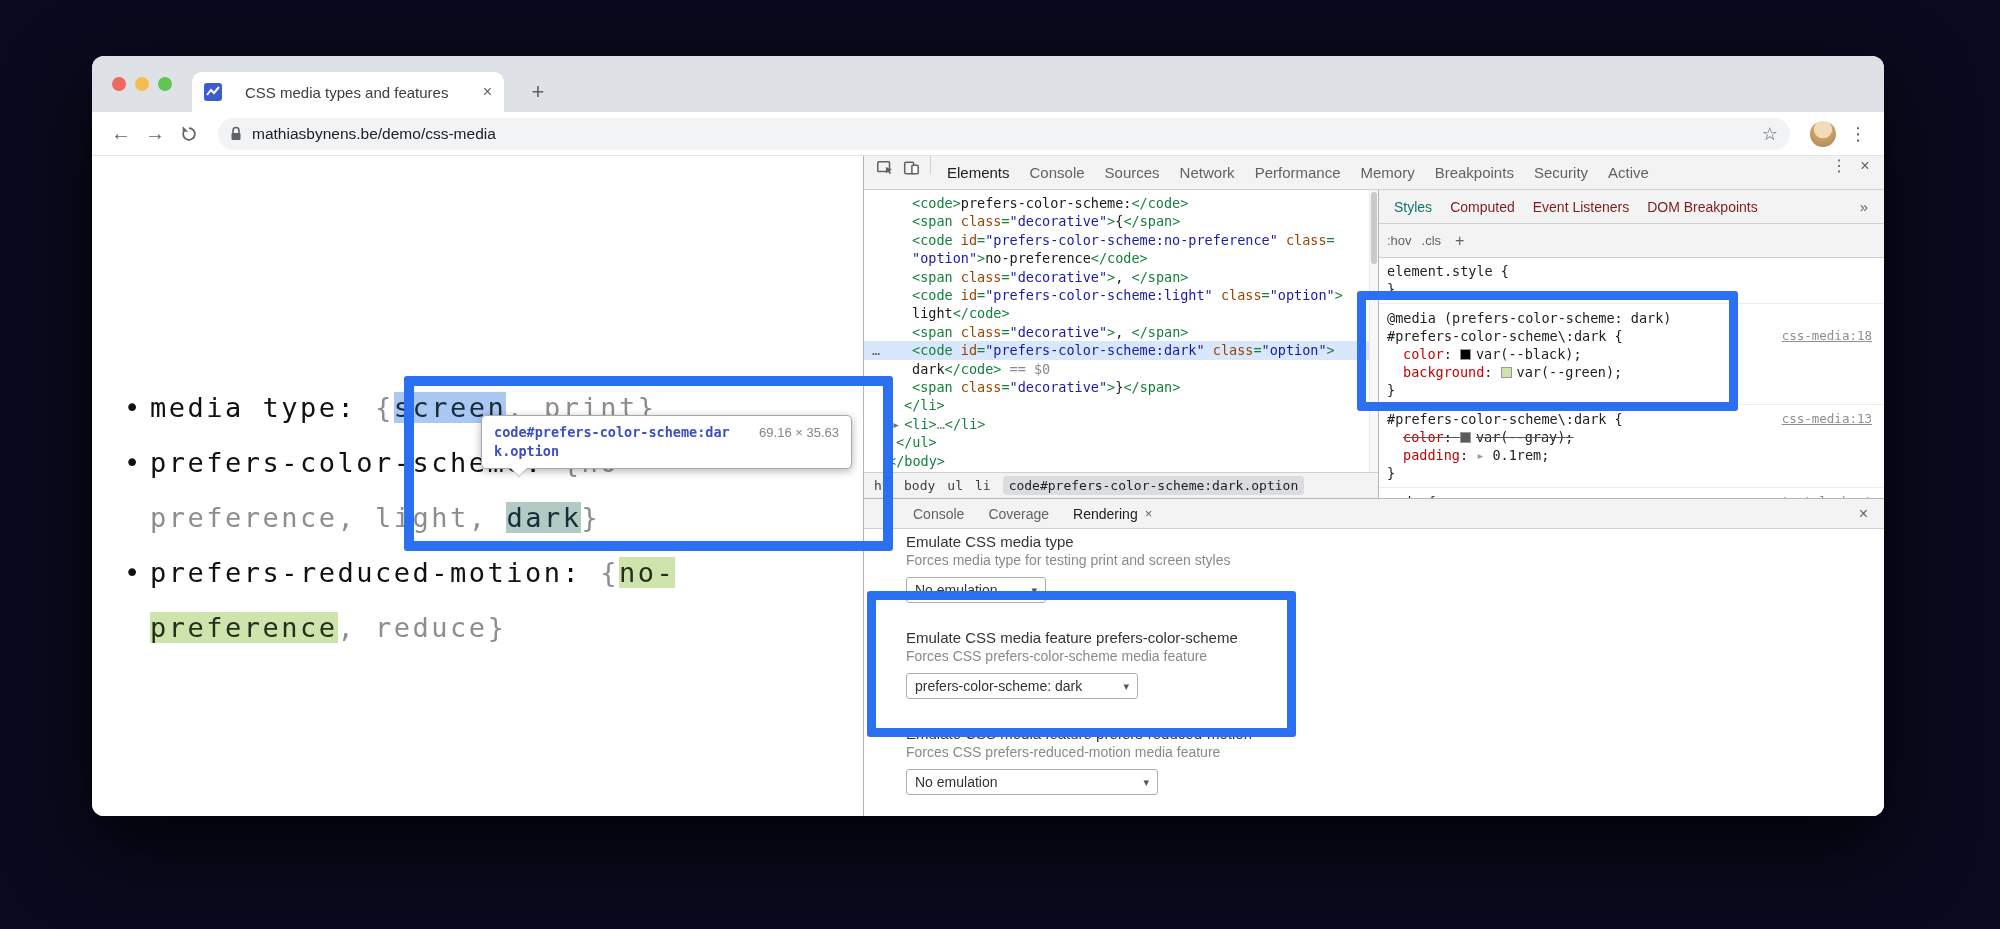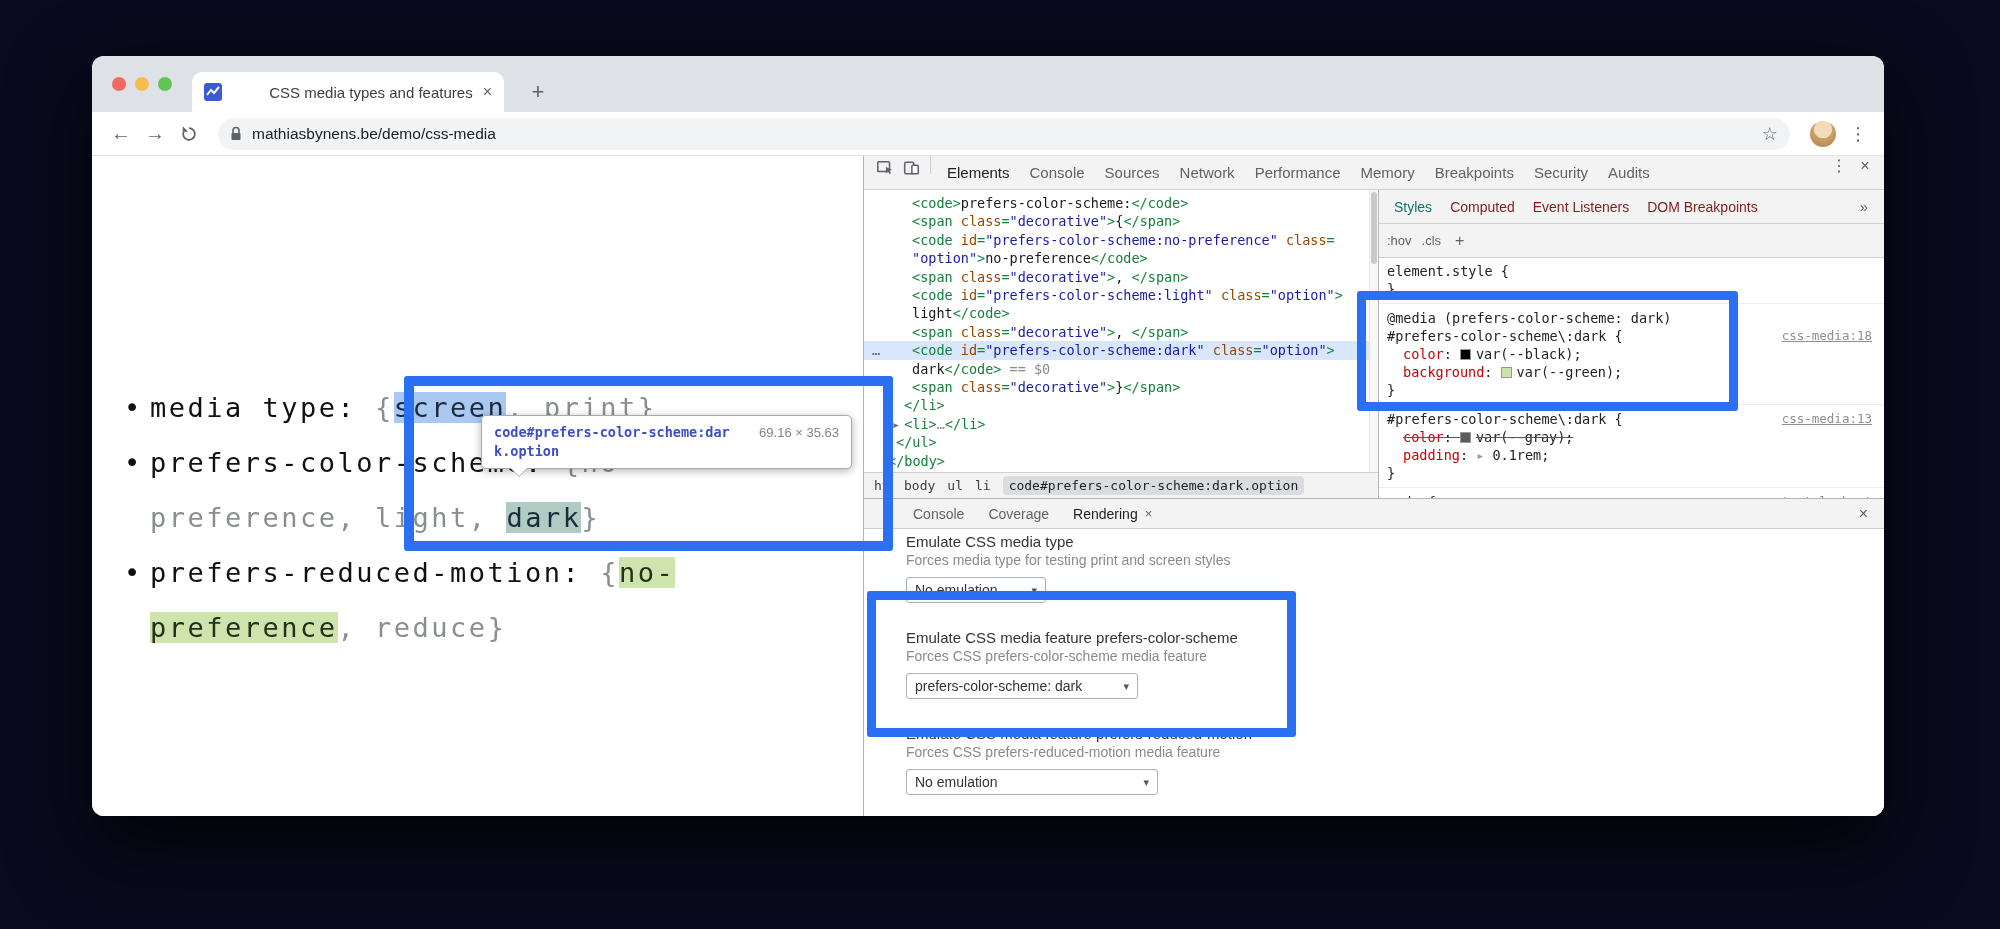--- a/index.html
+++ b/index.html
@@ -9,21 +9,21 @@
   
   .window{position:absolute;left:92px;top:56px;width:1792px;height:760px;background:#fff;
     border-radius:12px;overflow:hidden;box-shadow:0 30px 80px rgba(0,0,0,.8);}
 
   
   .tabstrip{position:absolute;left:0;top:0;right:0;height:56px;background:#dee1e6;}
   .traffic{position:absolute;left:20px;top:21px;display:flex;gap:9px;}
   .tl{width:14px;height:14px;border-radius:50%;}
   .tl.red{background:#ee6a5f}.tl.yellow{background:#f5bd4f}.tl.green{background:#61c554}
   .tab{position:absolute;left:100px;bottom:0;height:40px;width:312px;background:#fff;
-    border-radius:10px 10px 0 0;display:flex;align-items:center;gap:10px;padding:16px 12px;box-sizing:border-box;text-align:right;}
+    border-radius:10px 10px 0 0;display:flex;align-items:center;gap:23px;padding:16px 12px;box-sizing:border-box;}
   .tab-title{font-size:15px;color:#3c4043;white-space:nowrap;overflow:hidden;text-overflow:ellipsis;flex:1;}
   .tab-close{font-size:16px;color:#5f6368;line-height:1;}
   .newtab{position:absolute;left:432px;bottom:6px;width:28px;height:28px;display:flex;align-items:center;
     justify-content:center;font-size:22px;color:#5f6368;}
 
   
   .toolbar{position:absolute;left:0;top:56px;right:0;height:44px;background:#fff;display:flex;
     align-items:center;border-bottom:1px solid #e2e4e7;box-sizing:border-box;padding:0 14px;gap:4px;}
   .navbtn{width:30px;height:30px;display:flex;align-items:center;justify-content:center;
     font-size:20px;color:#5f6368;}
@@ -215,21 +215,21 @@
           <div class="vsep"></div>
           <div style="display:flex" id="main-tabs">
               <span class="dt-tab active">Elements</span>
               <span class="dt-tab">Console</span>
               <span class="dt-tab">Sources</span>
               <span class="dt-tab">Network</span>
               <span class="dt-tab">Performance</span>
               <span class="dt-tab">Memory</span>
               <span class="dt-tab">Breakpoints</span>
               <span class="dt-tab">Security</span>
-              <span class="dt-tab">Audits</span>
+              <span class="dt-tab">Active</span>
             </div>
           <div class="dt-right">
             <div class="gl">⋮</div>
             <div class="gl">×</div>
           </div>
         </div>
 
         <div class="dt-elements">
           <div class="code-area" id="code-area"><div class="cl" style="padding-left: 48px;"><span class="sg-tag">&lt;code&gt;</span><span class="sg-txt">prefers-color-scheme:</span><span class="sg-tag">&lt;/code&gt;</span></div><div class="cl" style="padding-left: 48px;"><span class="sg-tag">&lt;span</span><span class="sg-attr"> class</span><span class="sg-tag">=</span><span class="sg-val">"decorative"</span><span class="sg-tag">&gt;</span><span class="sg-txt">{</span><span class="sg-tag">&lt;/span&gt;</span></div><div class="cl" style="padding-left: 48px;"><span class="sg-tag">&lt;code</span><span class="sg-attr"> id</span><span class="sg-tag">=</span><span class="sg-val">"prefers-color-scheme:no-preference"</span><span class="sg-attr"> class</span><span class="sg-tag">=</span></div><div class="cl" style="padding-left: 48px;"><span class="sg-val">"option"</span><span class="sg-tag">&gt;</span><span class="sg-txt">no-preference</span><span class="sg-tag">&lt;/code&gt;</span></div><div class="cl" style="padding-left: 48px;"><span class="sg-tag">&lt;span</span><span class="sg-attr"> class</span><span class="sg-tag">=</span><span class="sg-val">"decorative"</span><span class="sg-tag">&gt;</span><span class="sg-txt">, </span><span class="sg-tag">&lt;/span&gt;</span></div><div class="cl" style="padding-left: 48px;"><span class="sg-tag">&lt;code</span><span class="sg-attr"> id</span><span class="sg-tag">=</span><span class="sg-val">"prefers-color-scheme:light"</span><span class="sg-attr"> class</span><span class="sg-tag">=</span><span class="sg-val">"option"</span><span class="sg-tag">&gt;</span></div><div class="cl" style="padding-left: 48px;"><span class="sg-txt">light</span><span class="sg-tag">&lt;/code&gt;</span></div><div class="cl" style="padding-left: 48px;"><span class="sg-tag">&lt;span</span><span class="sg-attr"> class</span><span class="sg-tag">=</span><span class="sg-val">"decorative"</span><span class="sg-tag">&gt;</span><span class="sg-txt">, </span><span class="sg-tag">&lt;/span&gt;</span></div><div class="cl sel" style="padding-left: 48px;"><span class="gut">…</span><span class="sg-tag">&lt;code</span><span class="sg-attr"> id</span><span class="sg-tag">=</span><span class="sg-val">"prefers-color-scheme:dark"</span><span class="sg-attr"> class</span><span class="sg-tag">=</span><span class="sg-val">"option"</span><span class="sg-tag">&gt;</span></div><div class="cl" style="padding-left: 48px;"><span class="sg-txt">dark</span><span class="sg-tag">&lt;/code&gt;</span><span class="sg-gray"> == $0</span></div><div class="cl" style="padding-left: 48px;"><span class="sg-tag">&lt;span</span><span class="sg-attr"> class</span><span class="sg-tag">=</span><span class="sg-val">"decorative"</span><span class="sg-tag">&gt;</span><span class="sg-txt">}</span><span class="sg-tag">&lt;/span&gt;</span></div><div class="cl" style="padding-left: 40px;"><span class="sg-tag">&lt;/li&gt;</span></div><div class="cl" style="padding-left: 28px;"><span class="tri">▸</span><span class="sg-tag">&lt;li&gt;</span><span class="sg-gray">…</span><span class="sg-tag">&lt;/li&gt;</span></div><div class="cl" style="padding-left: 32px;"><span class="sg-tag">&lt;/ul&gt;</span></div><div class="cl" style="padding-left: 24px;"><span class="sg-tag">&lt;/body&gt;</span></div></div>
           <div class="el-scroll">

